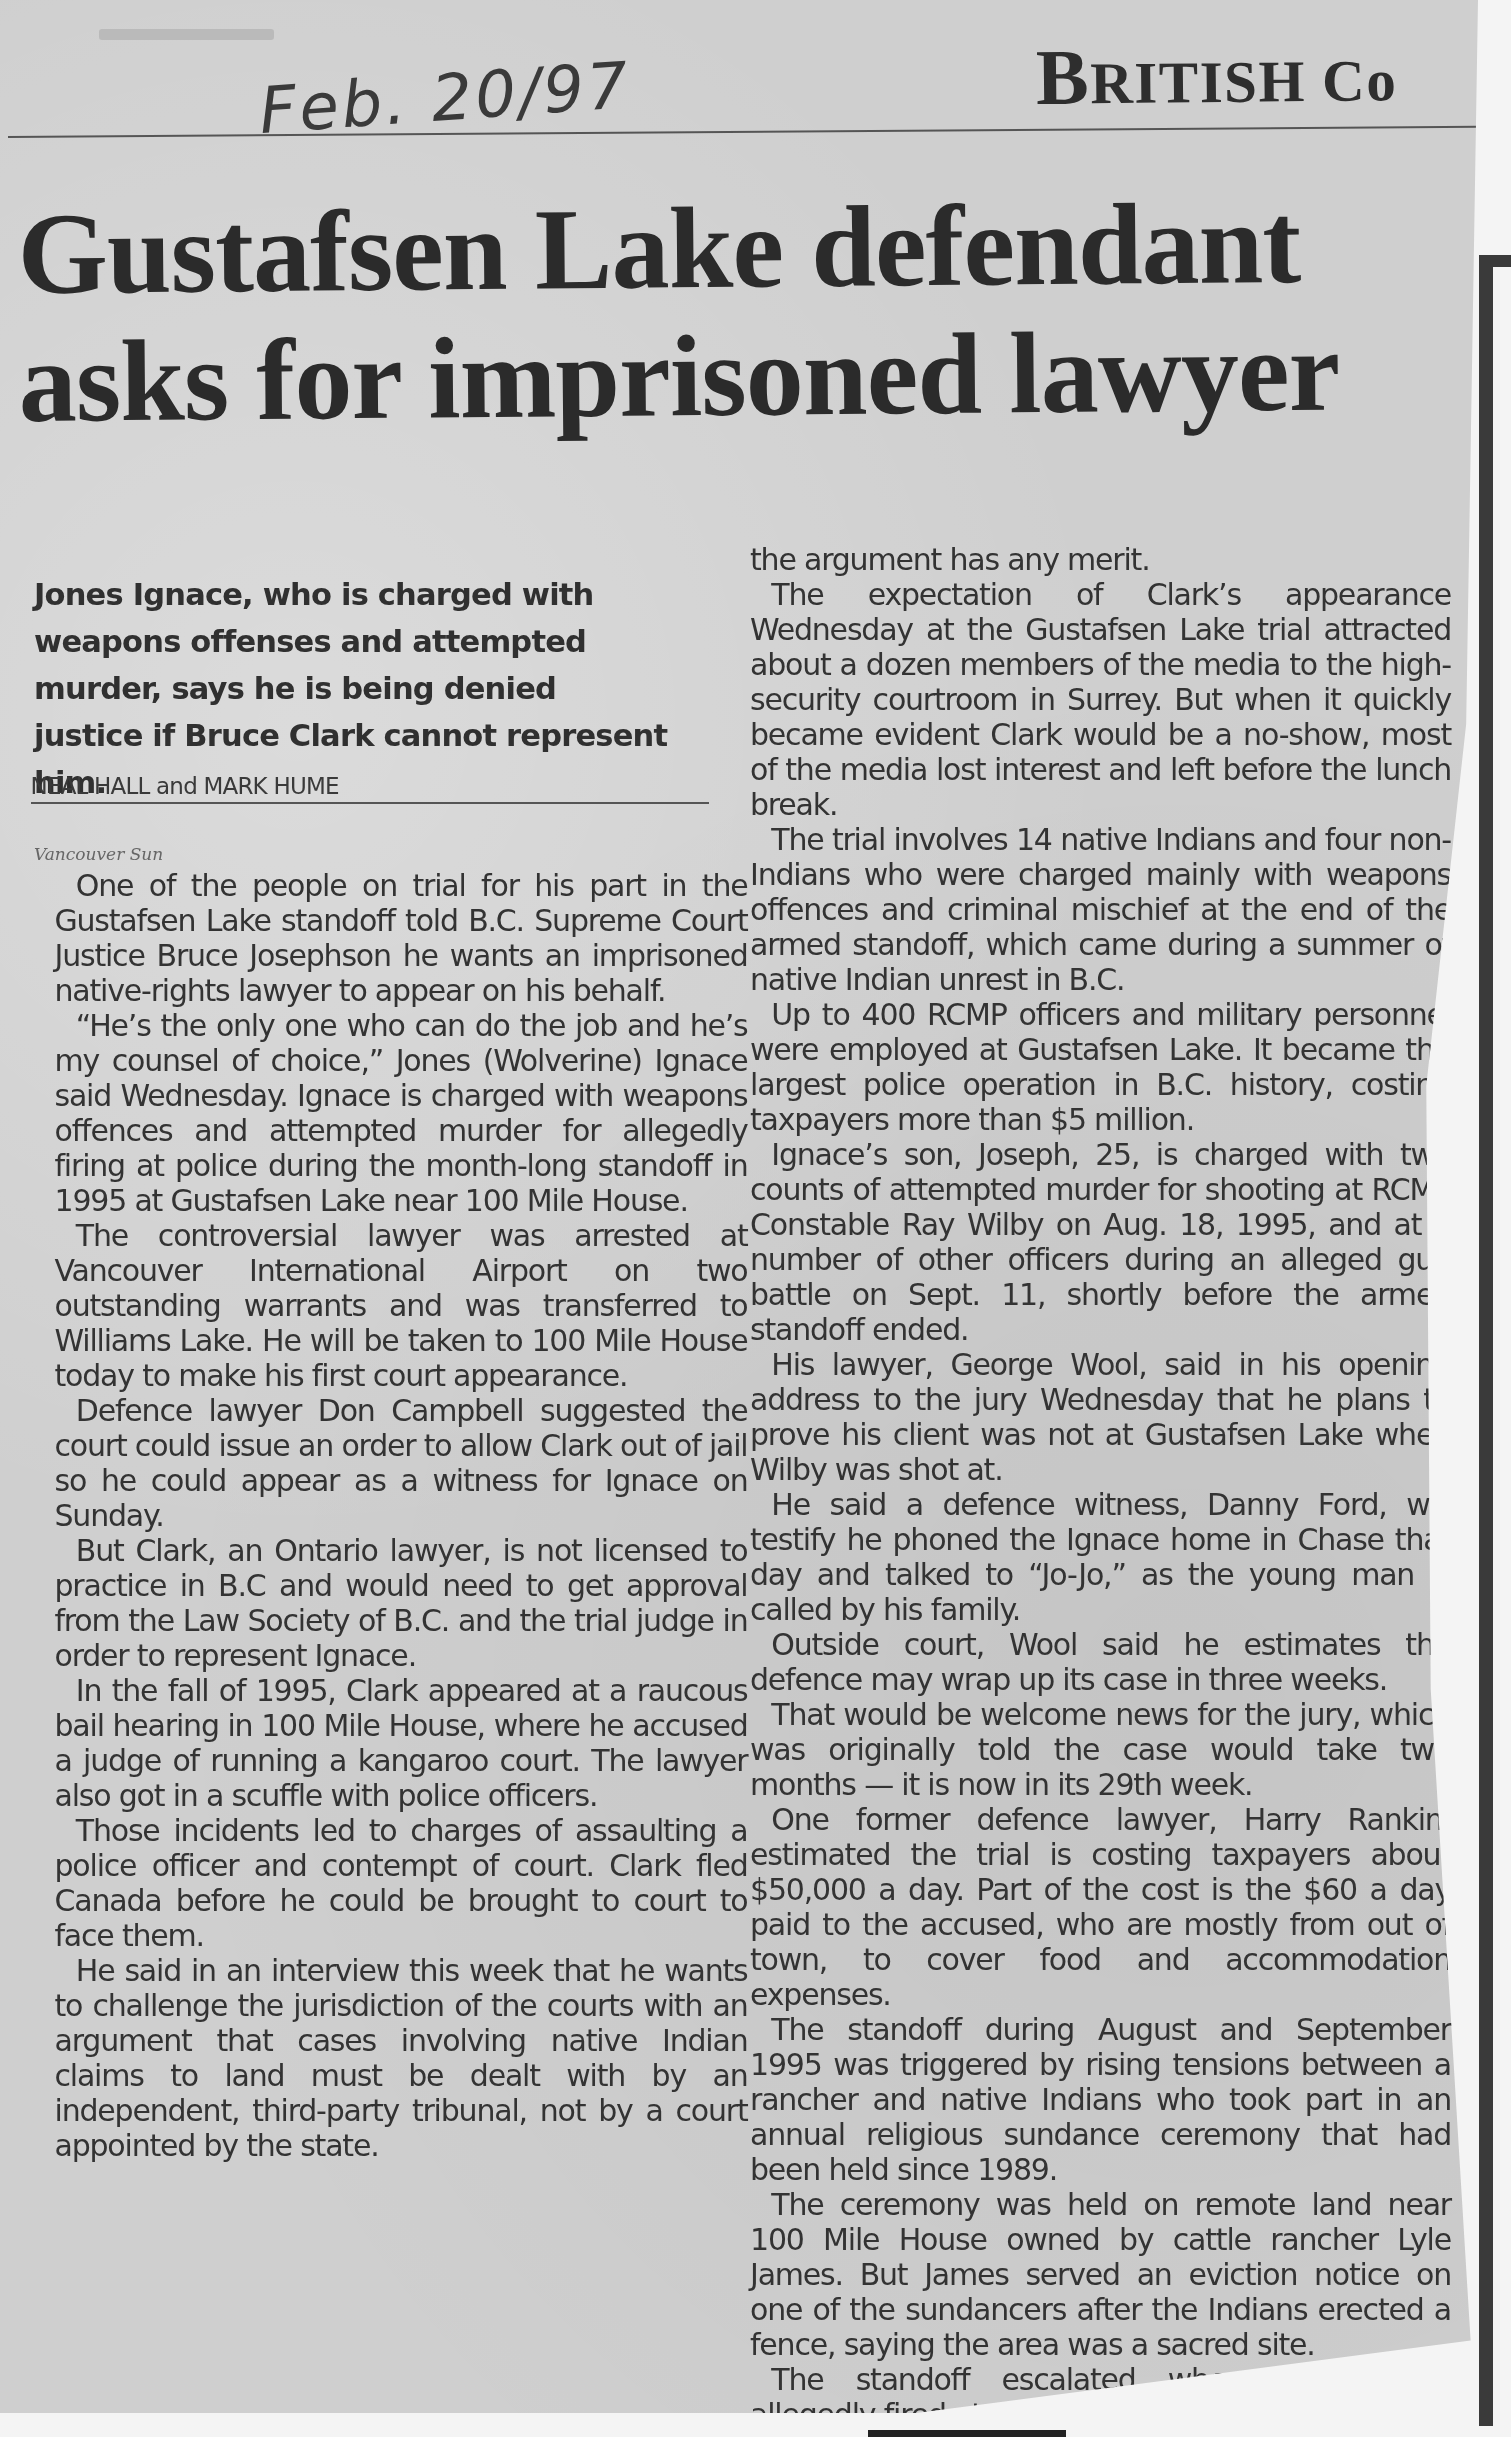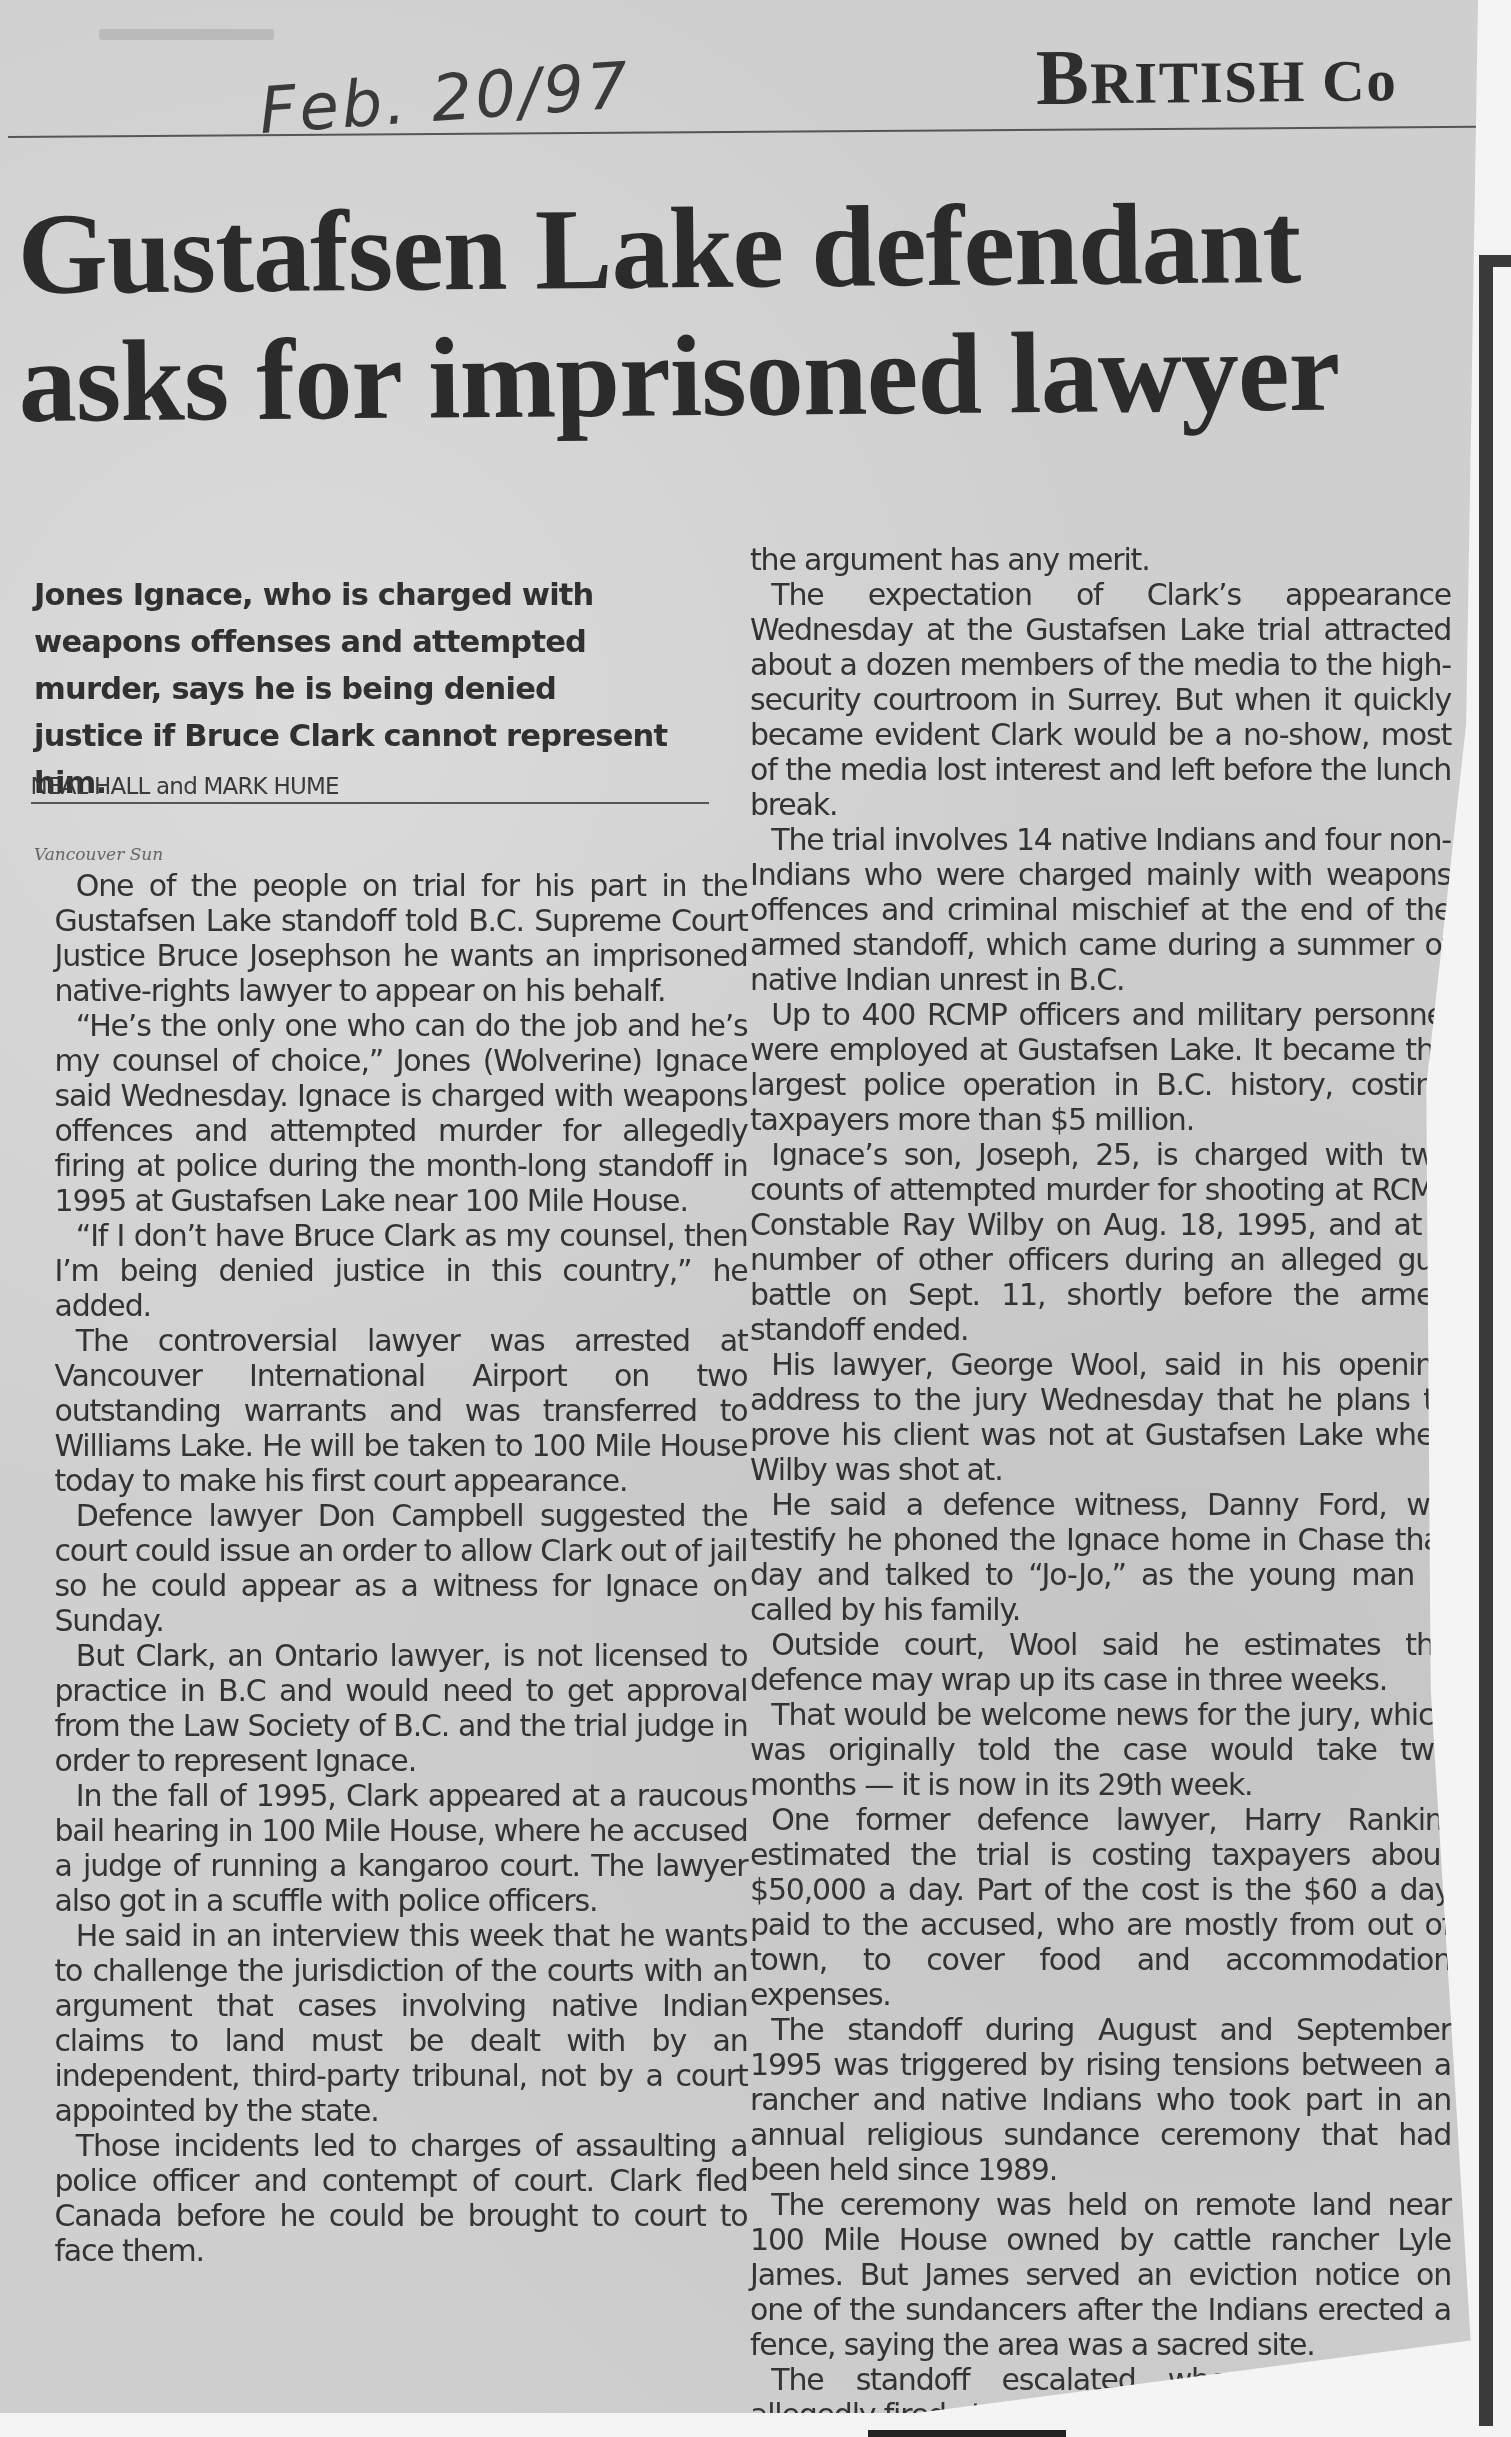--- a/index.html
+++ b/index.html
@@ -111,27 +111,26 @@
   </h1>
 
   <div class="deck">Jones Ignace, who is charged with weapons offenses and attempted murder, says he is being denied justice if Bruce Clark cannot represent him.</div>
 
   <div class="byline">NEAL HALL and MARK HUME</div>
   <div class="credit">Vancouver Sun</div>
 
   <div class="col col-left">
     <p>One of the people on trial for his part in the Gustafsen Lake standoff told B.C. Supreme Court Justice Bruce Josephson he wants an imprisoned native-rights lawyer to appear on his behalf.</p>
     <p>“He’s the only one who can do the job and he’s my counsel of choice,” Jones (Wolverine) Ignace said Wednesday.  Ignace is charged with weapons offences and attempted murder for allegedly firing at police during the month-long standoff in 1995 at Gustafsen Lake near 100 Mile House.</p>
-    <p>“If I don’t have Bruce Clark as my counsel, then I’m being denied justice in this country,” he added.</p>
     <p>The controversial lawyer was arrested at Vancouver International Airport on two outstanding warrants and was transferred to Williams Lake. He will be taken to 100 Mile House today to make his first court appearance.</p>
     <p>Defence lawyer Don Campbell suggested the court could issue an order to allow Clark out of jail so he could appear as a witness for Ignace on Sunday.</p>
     <p>But Clark, an Ontario lawyer, is not licensed to practice in B.C and would need to get approval from the Law Society of B.C. and the trial judge in order to represent Ignace.</p>
     <p>In the fall of 1995, Clark appeared at a raucous bail hearing in 100 Mile House, where he accused a judge of running a kangaroo court. The lawyer also got in a scuffle with police officers.</p>
+    <p>Those incidents led to charges of assaulting a police officer and contempt of court. Clark fled Canada before he could be brought to court to face them.</p>
     <p>He said in an interview this week that he wants to challenge the jurisdiction of the courts with an argument that cases involving native Indian claims to land must be dealt with by an independent, third-party tribunal, not by a court appointed by the state.</p>
-    <p>Those incidents led to charges of assaulting a police officer and contempt of court. Clark fled Canada before he could be brought to court to face them.</p>
   </div>
 
   <div class="col col-right">
     <p class="cont">the argument has any merit.</p>
     <p>The expectation of Clark’s appearance Wednesday at the Gustafsen Lake trial attracted about a dozen members of the media to the high-security courtroom in Surrey. But when it quickly became evident Clark would be a no-show, most of the media lost interest and left before the lunch break.</p>
     <p>The trial involves 14 native Indians and four non-Indians who were charged mainly with weapons offences and criminal mischief at the end of the armed standoff, which came during a summer of native Indian unrest in B.C.</p>
     <p>Up to 400 RCMP officers and military personnel were employed at Gustafsen Lake. It became the largest police operation in B.C. history, costing taxpayers more than $5 million.</p>
     <p>Ignace’s son, Joseph, 25, is charged with two counts of attempted murder for shooting at RCMP Constable Ray Wilby on Aug. 18, 1995, and at a number of other officers during an alleged gun battle on Sept. 11, shortly before the armed standoff ended.</p>
     <p>His lawyer, George Wool, said in his opening address to the jury Wednesday that he plans to prove his client was not at Gustafsen Lake when Wilby was shot at.</p>
     <p>He said a defence witness, Danny Ford, will testify he phoned the Ignace home in Chase that day and talked to “Jo-Jo,” as the young man is called by his family.</p>

